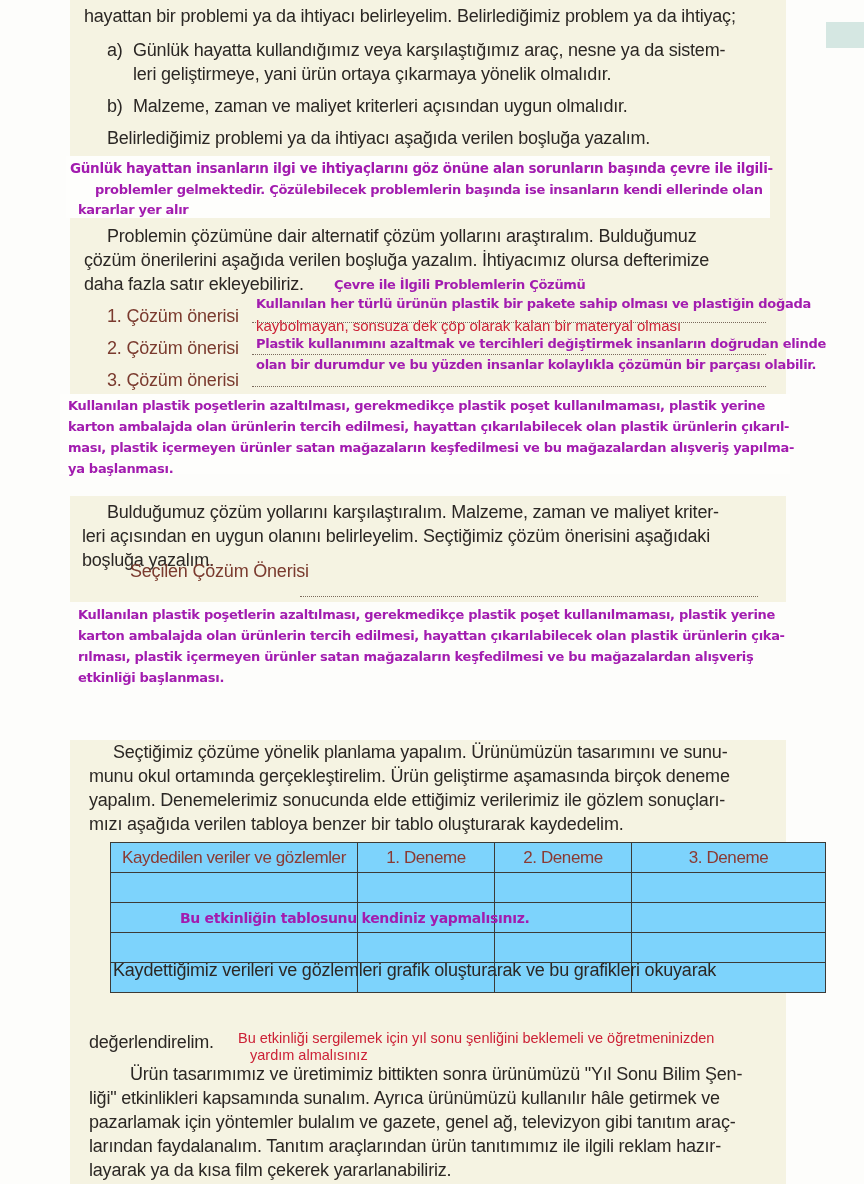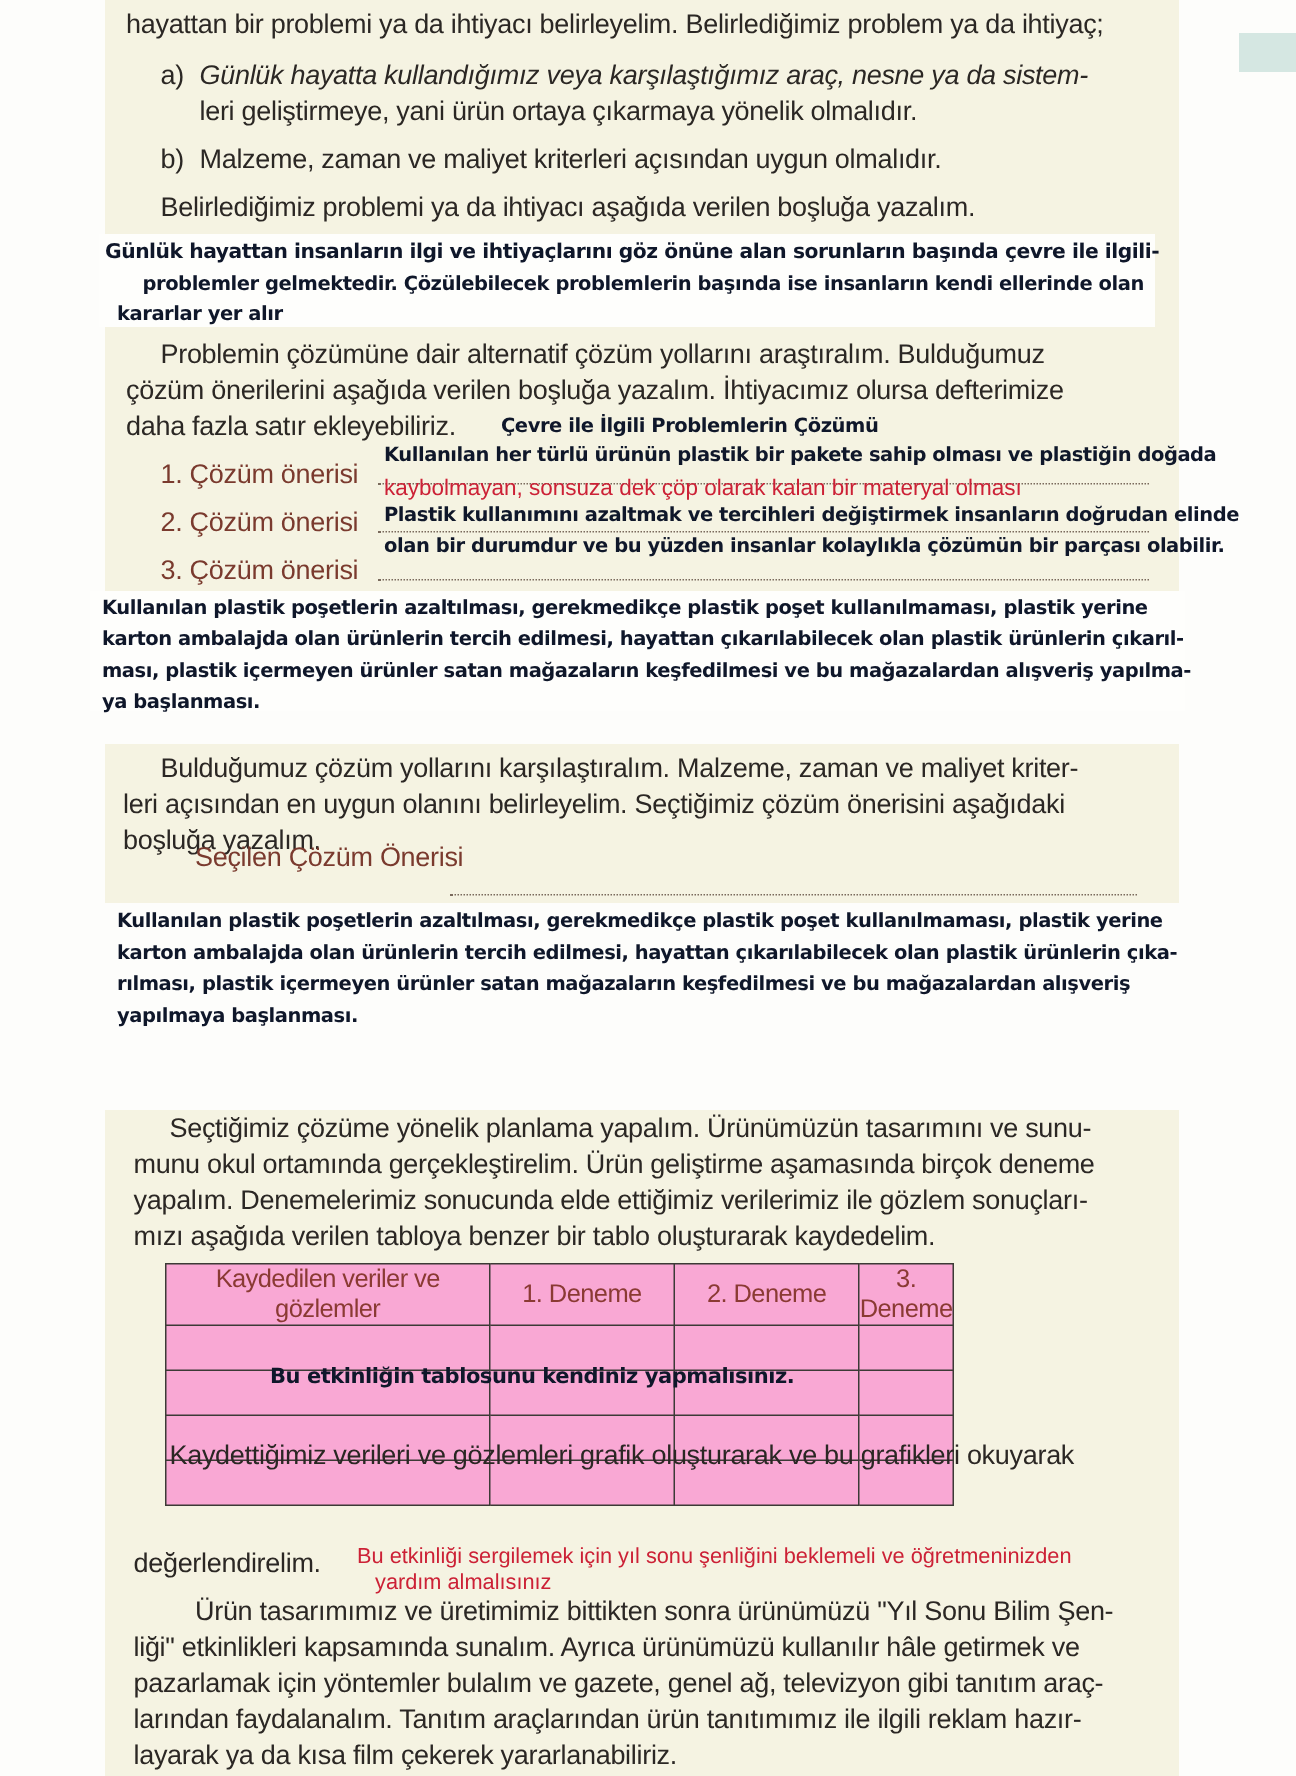--- a/index.html
+++ b/index.html
@@ -6,43 +6,43 @@
   body {
     width:864px; height:1184px; position:relative; overflow:hidden;
     background:#fdfdfb;
     font-family:"Liberation Sans", sans-serif;
     color:#2a2623;
   }
   .panel { position:absolute; background:#f5f3e2; }
   .white-patch { position:absolute; background:#fefefc; }
   .abs { position:absolute; white-space:nowrap; }
   .print { font-family:"Liberation Sans", sans-serif; font-size:18px; color:#2b2724; letter-spacing:-0.2px; }
-  .hand { font-family:"DejaVu Sans", sans-serif; color:#0f172a; font-weight:bold; font-size:13px; letter-spacing:-0.3px; }
+  .hand { font-family:"DejaVu Sans", sans-serif; color:#a21caf; font-weight:bold; font-size:13px; letter-spacing:-0.3px; }
   .hand-thin { font-family:"Liberation Sans", sans-serif; color:#cc2136; font-size:15px; }
   .brown { color:#7a3a2e; }
   .dots { position:absolute; border-bottom:1px dotted #7a6a5c; height:0; }
   .teal-tab { position:absolute; left:826px; top:22px; width:38px; height:26px; background:#d5e7e2; }
-  table.obs { position:absolute; left:110px; top:842px; width:526px; border-collapse:collapse; background:#f9a8d4; }
+  table.obs { position:absolute; left:110px; top:842px; width:716px; border-collapse:collapse; background:#7dd3fc; }
   table.obs td, table.obs th { border:1.5px solid #3c3a36; height:29px; padding:0; font-weight:normal; }
   table.obs th { color:#8a3a33; font-size:17px; text-align:center; font-family:"Liberation Sans", sans-serif; letter-spacing:-0.4px; }
 </style>
 </head>
 <body>
 
 <div class="panel" style="left:70px;top:0;width:716px;height:462px;"></div>
 <div class="white-patch" style="left:66px;top:156px;width:704px;height:62px;"></div>
 <div class="white-patch" style="left:60px;top:394px;width:730px;height:80px;"></div>
 <div class="panel" style="left:70px;top:496px;width:716px;height:106px;"></div>
 <div class="panel" style="left:70px;top:740px;width:716px;height:444px;"></div>
 <div class="teal-tab"></div>
 
 <div class="abs print" style="left:84px;top:6px;">hayattan bir problemi ya da ihtiyacı belirleyelim. Belirlediğimiz problem ya da ihtiyaç;</div>
 
 <div class="abs print" style="left:107px;top:40px;">a)</div>
-<div class="abs print" style="left:133px;top:40px;font-style:italic;">Günlük hayatta kullandığımız veya karşılaştığımız araç, nesne ya da sistem-</div>
+<div class="abs print" style="left:133px;top:40px;">Günlük hayatta kullandığımız veya karşılaştığımız araç, nesne ya da sistem-</div>
 <div class="abs print" style="left:133px;top:64px;">leri geliştirmeye, yani ürün ortaya çıkarmaya yönelik olmalıdır.</div>
 <div class="abs print" style="left:107px;top:96px;">b)</div>
 <div class="abs print" style="left:133px;top:96px;">Malzeme, zaman ve maliyet kriterleri açısından uygun olmalıdır.</div>
 
 <div class="abs print" style="left:107px;top:128px;">Belirlediğimiz problemi ya da ihtiyacı aşağıda verilen boşluğa yazalım.</div>
 
 <div class="abs hand" style="left:70px;top:160px;font-size:13.5px;">Günlük hayattan insanların ilgi ve ihtiyaçlarını göz önüne alan sorunların başında çevre ile ilgili-</div>
 <div class="abs hand" style="left:78px;top:182px;margin-left:17px;">problemler gelmektedir. Çözülebilecek problemlerin başında ise insanların kendi ellerinde olan</div>
 <div class="abs hand" style="left:78px;top:202px;">kararlar yer alır</div>
 
@@ -72,21 +72,21 @@
 <div class="abs print" style="left:107px;top:502px;">Bulduğumuz çözüm yollarını karşılaştıralım. Malzeme, zaman ve maliyet kriter-</div>
 <div class="abs print" style="left:82px;top:526px;">leri açısından en uygun olanını belirleyelim. Seçtiğimiz çözüm önerisini aşağıdaki</div>
 <div class="abs print" style="left:82px;top:550px;">boşluğa yazalım.</div>
 
 <div class="abs print brown" style="left:104px;top:561px;margin-left:26px;">Seçilen Çözüm Önerisi</div>
 <div class="dots" style="left:300px;top:596px;width:458px;"></div>
 
 <div class="abs hand" style="left:78px;top:607px;">Kullanılan plastik poşetlerin azaltılması, gerekmedikçe plastik poşet kullanılmaması, plastik yerine</div>
 <div class="abs hand" style="left:78px;top:628px;">karton ambalajda olan ürünlerin tercih edilmesi, hayattan çıkarılabilecek olan plastik ürünlerin çıka-</div>
 <div class="abs hand" style="left:78px;top:649px;">rılması, plastik içermeyen ürünler satan mağazaların keşfedilmesi ve bu mağazalardan alışveriş</div>
-<div class="abs hand" style="left:78px;top:670px;">yapılmaya başlanması.</div>
+<div class="abs hand" style="left:78px;top:670px;">etkinliği başlanması.</div>
 
 <div class="abs print" style="left:113px;top:742px;">Seçtiğimiz çözüme yönelik planlama yapalım. Ürünümüzün tasarımını ve sunu-</div>
 <div class="abs print" style="left:89px;top:766px;">munu okul ortamında gerçekleştirelim. Ürün geliştirme aşamasında birçok deneme</div>
 <div class="abs print" style="left:89px;top:790px;">yapalım. Denemelerimiz sonucunda elde ettiğimiz verilerimiz ile gözlem sonuçları-</div>
 <div class="abs print" style="left:89px;top:814px;">mızı aşağıda verilen tabloya benzer bir tablo oluşturarak kaydedelim.</div>
 
 <table class="obs">
   <tbody>
       <tr>
     <th style="width:246px;">Kaydedilen veriler ve gözlemler</th>

